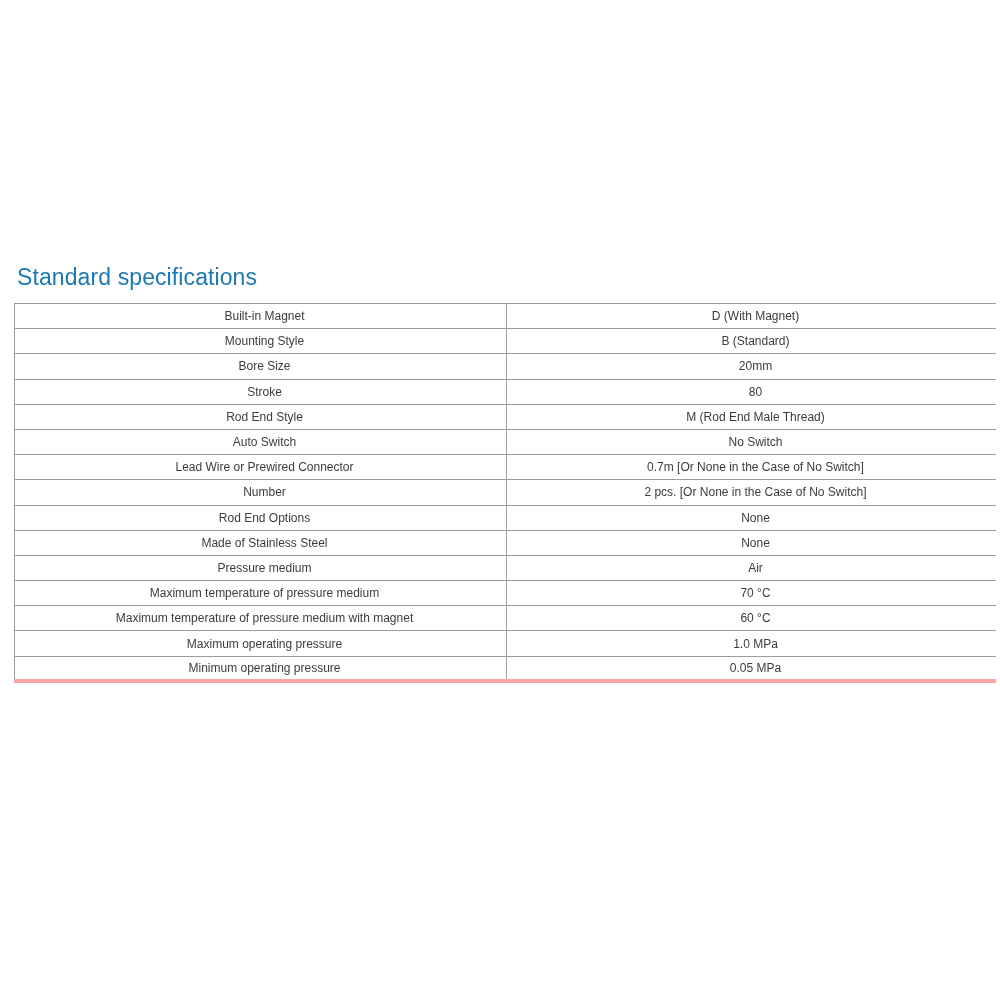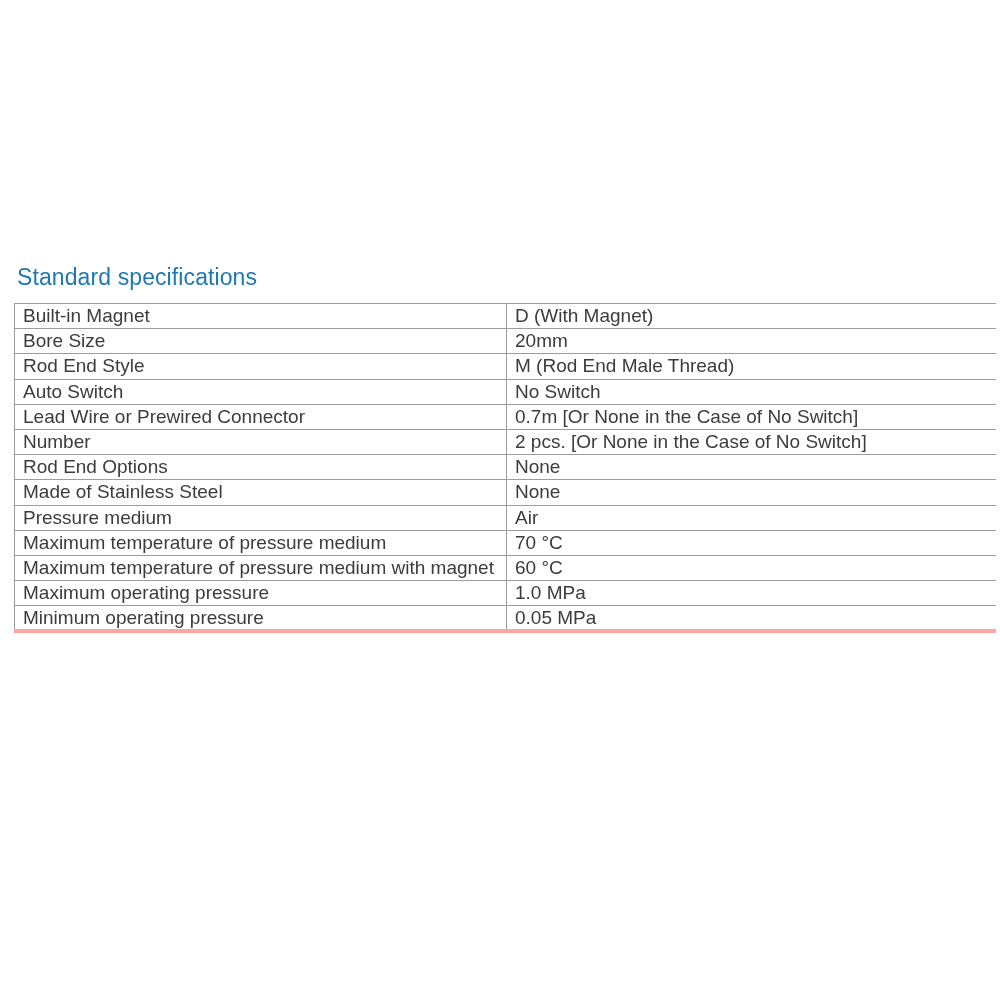--- a/index.html
+++ b/index.html
@@ -42,21 +42,22 @@
     position: absolute;
     left: 14px;
     top: 303px;
     width: 964px;
   }
 
   table.spec-table {
     border-collapse: collapse;
     width: 964px;
     table-layout: fixed;
-    font-size: 19px;
+    font-size: 12px;
+    text-align: center;
   }
 
   table.spec-table tr {
     height: 25.2px;
   }
 
   table.spec-table td {
     border-top: 1px solid #9c9c9c;
     padding: 0 0 0 8px;
     vertical-align: middle;
@@ -89,22 +90,30 @@
   <div class="section-title" style="color: rgb(29, 120, 180);">Standard specifications</div>
 
   <div class="spec-table-wrap">
     <table class="spec-table">
       <tbody>
           <tr>
             <td class="spec-label">Built-in Magnet</td>
             <td class="spec-value">D (With Magnet)</td>
           </tr>
           <tr>
+            <td class="spec-label">Mounting Style</td>
+            <td class="spec-value">B (Standard)</td>
+          </tr>
+          <tr>
             <td class="spec-label">Bore Size</td>
             <td class="spec-value">20mm</td>
+          </tr>
+          <tr>
+            <td class="spec-label">Stroke</td>
+            <td class="spec-value">80</td>
           </tr>
           <tr>
             <td class="spec-label">Rod End Style</td>
             <td class="spec-value">M (Rod End Male Thread)</td>
           </tr>
           <tr>
             <td class="spec-label">Auto Switch</td>
             <td class="spec-value">No Switch</td>
           </tr>
           <tr>

